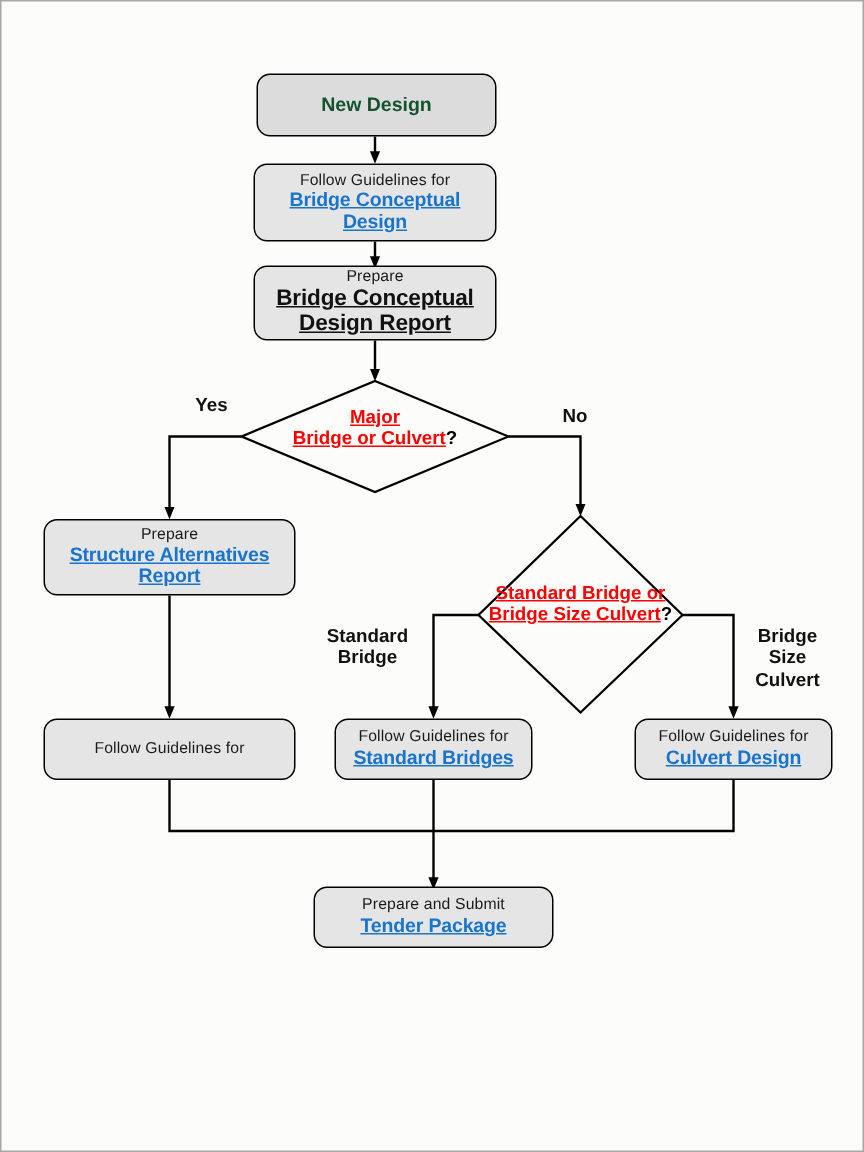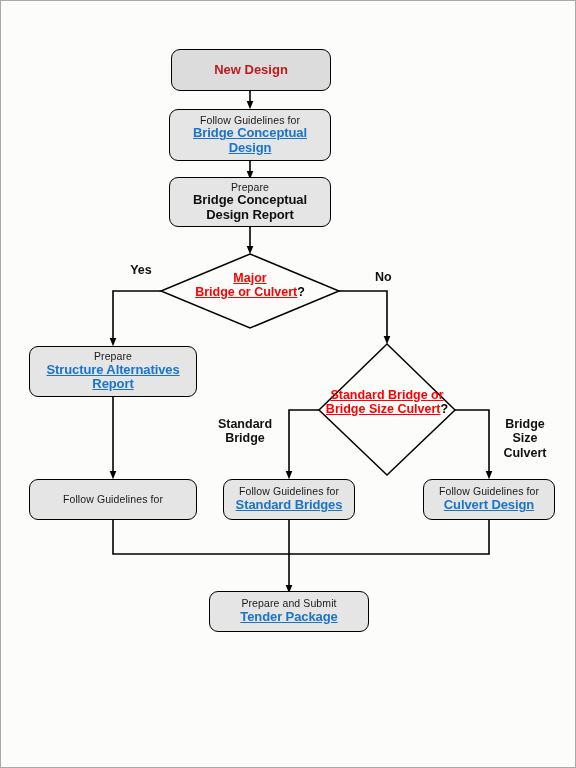--- a/index.html
+++ b/index.html
@@ -49,28 +49,29 @@
   }
   .link {
     font-size: 13px;
     color: #1874cd;
     font-weight: bold;
     text-decoration: underline;
     cursor: pointer;
     letter-spacing: -0.1px;
   }
   .strong {
-    font-size: 13px;
+    font-size: 15px;
     color: #111111;
     font-weight: bold;
     letter-spacing: -0.1px;
+    text-decoration: underline;
   }
   .starttext {
     font-size: 13px;
-    color: #b91c1c;
+    color: #14532d;
     font-weight: bold;
   }
   .decision-label {
     position: absolute;
     width: 100%;
     text-align: center;
     font-size: 12.5px;
     font-weight: bold;
     line-height: 1.1;
   }

